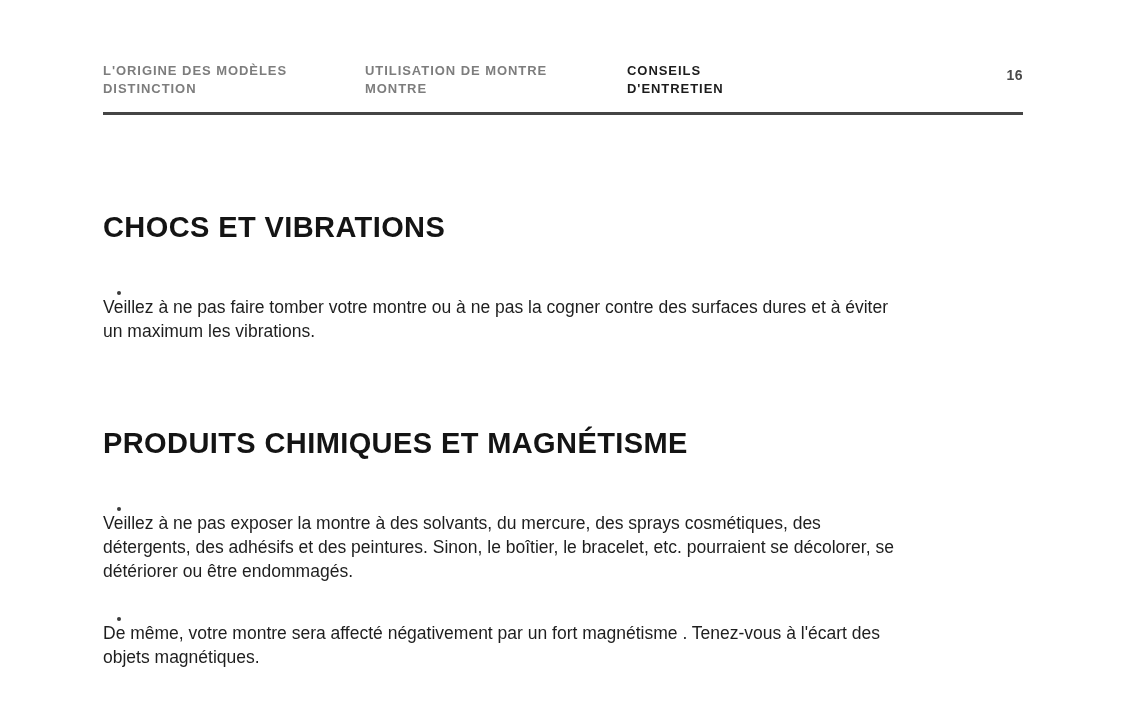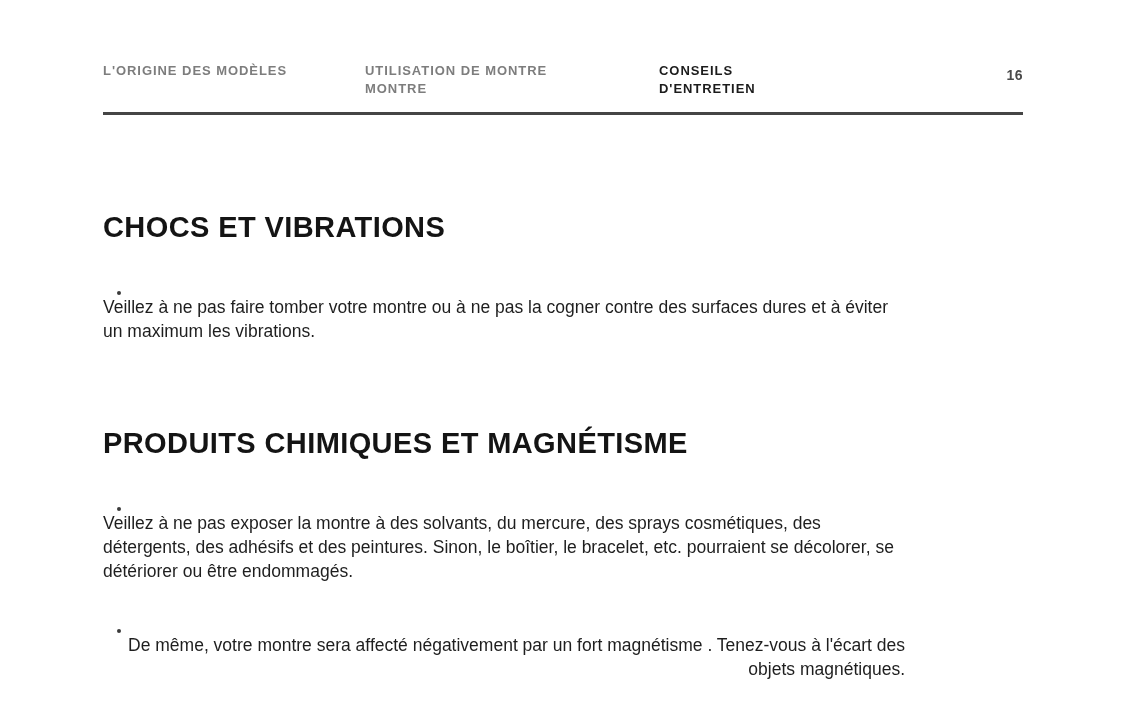--- a/index.html
+++ b/index.html
@@ -25,21 +25,21 @@
   }
   .nav-item {
     width: 262px;
     font-size: 13px;
     line-height: 18px;
     font-weight: 700;
     letter-spacing: 0.95px;
     color: #7d7d7d;
     cursor: pointer;
   }
-  .nav-item.active { color: #1c1c1c; margin-left: 32px; }
+  .nav-item.active { color: #1c1c1c; }
   .nav-item .nav-line { display: block; }
   .page-number {
     margin-left: auto;
     padding-top: 5px;
     font-size: 14px;
     font-weight: 700;
     letter-spacing: 0.5px;
     color: #4a4a4a;
     text-align: center;
   }
@@ -62,21 +62,21 @@
 
   .bullet-list {
     margin-top: 38px;
     list-style: none;
   }
   .bullet-item {
     display: flex;
     align-items: flex-start;
     flex-direction: column;
   }
-  .bullet-item + .bullet-item { margin-top: 36px; text-align: right; }
+  .bullet-item + .bullet-item { margin-top: 24px; }
   .bullet-dot {
     flex: 0 0 auto;
     width: 4px;
     height: 4px;
     border-radius: 50%;
     background: #3a3a3a;
     margin: 10px 12px 0 14px;
   }
   .bullet-text {
     flex: 1 1 auto;
@@ -87,20 +87,21 @@
   }
 </style>
 </head>
 <body>
 
 <div class="page">
 
   <div class="nav-row">
     <div class="nav-item">
       <span class="nav-line">L'ORIGINE DES MODÈLES</span>
+      <span class="nav-line">DISTINCTION</span>
     </div>
     <div class="nav-item">
       <span class="nav-line">UTILISATION DE MONTRE</span>
       <span class="nav-line">MONTRE</span>
     </div>
     <div class="nav-item active">
       <span class="nav-line">CONSEILS</span>
       <span class="nav-line">D'ENTRETIEN</span>
     </div>
     <div class="page-number">16</div>

